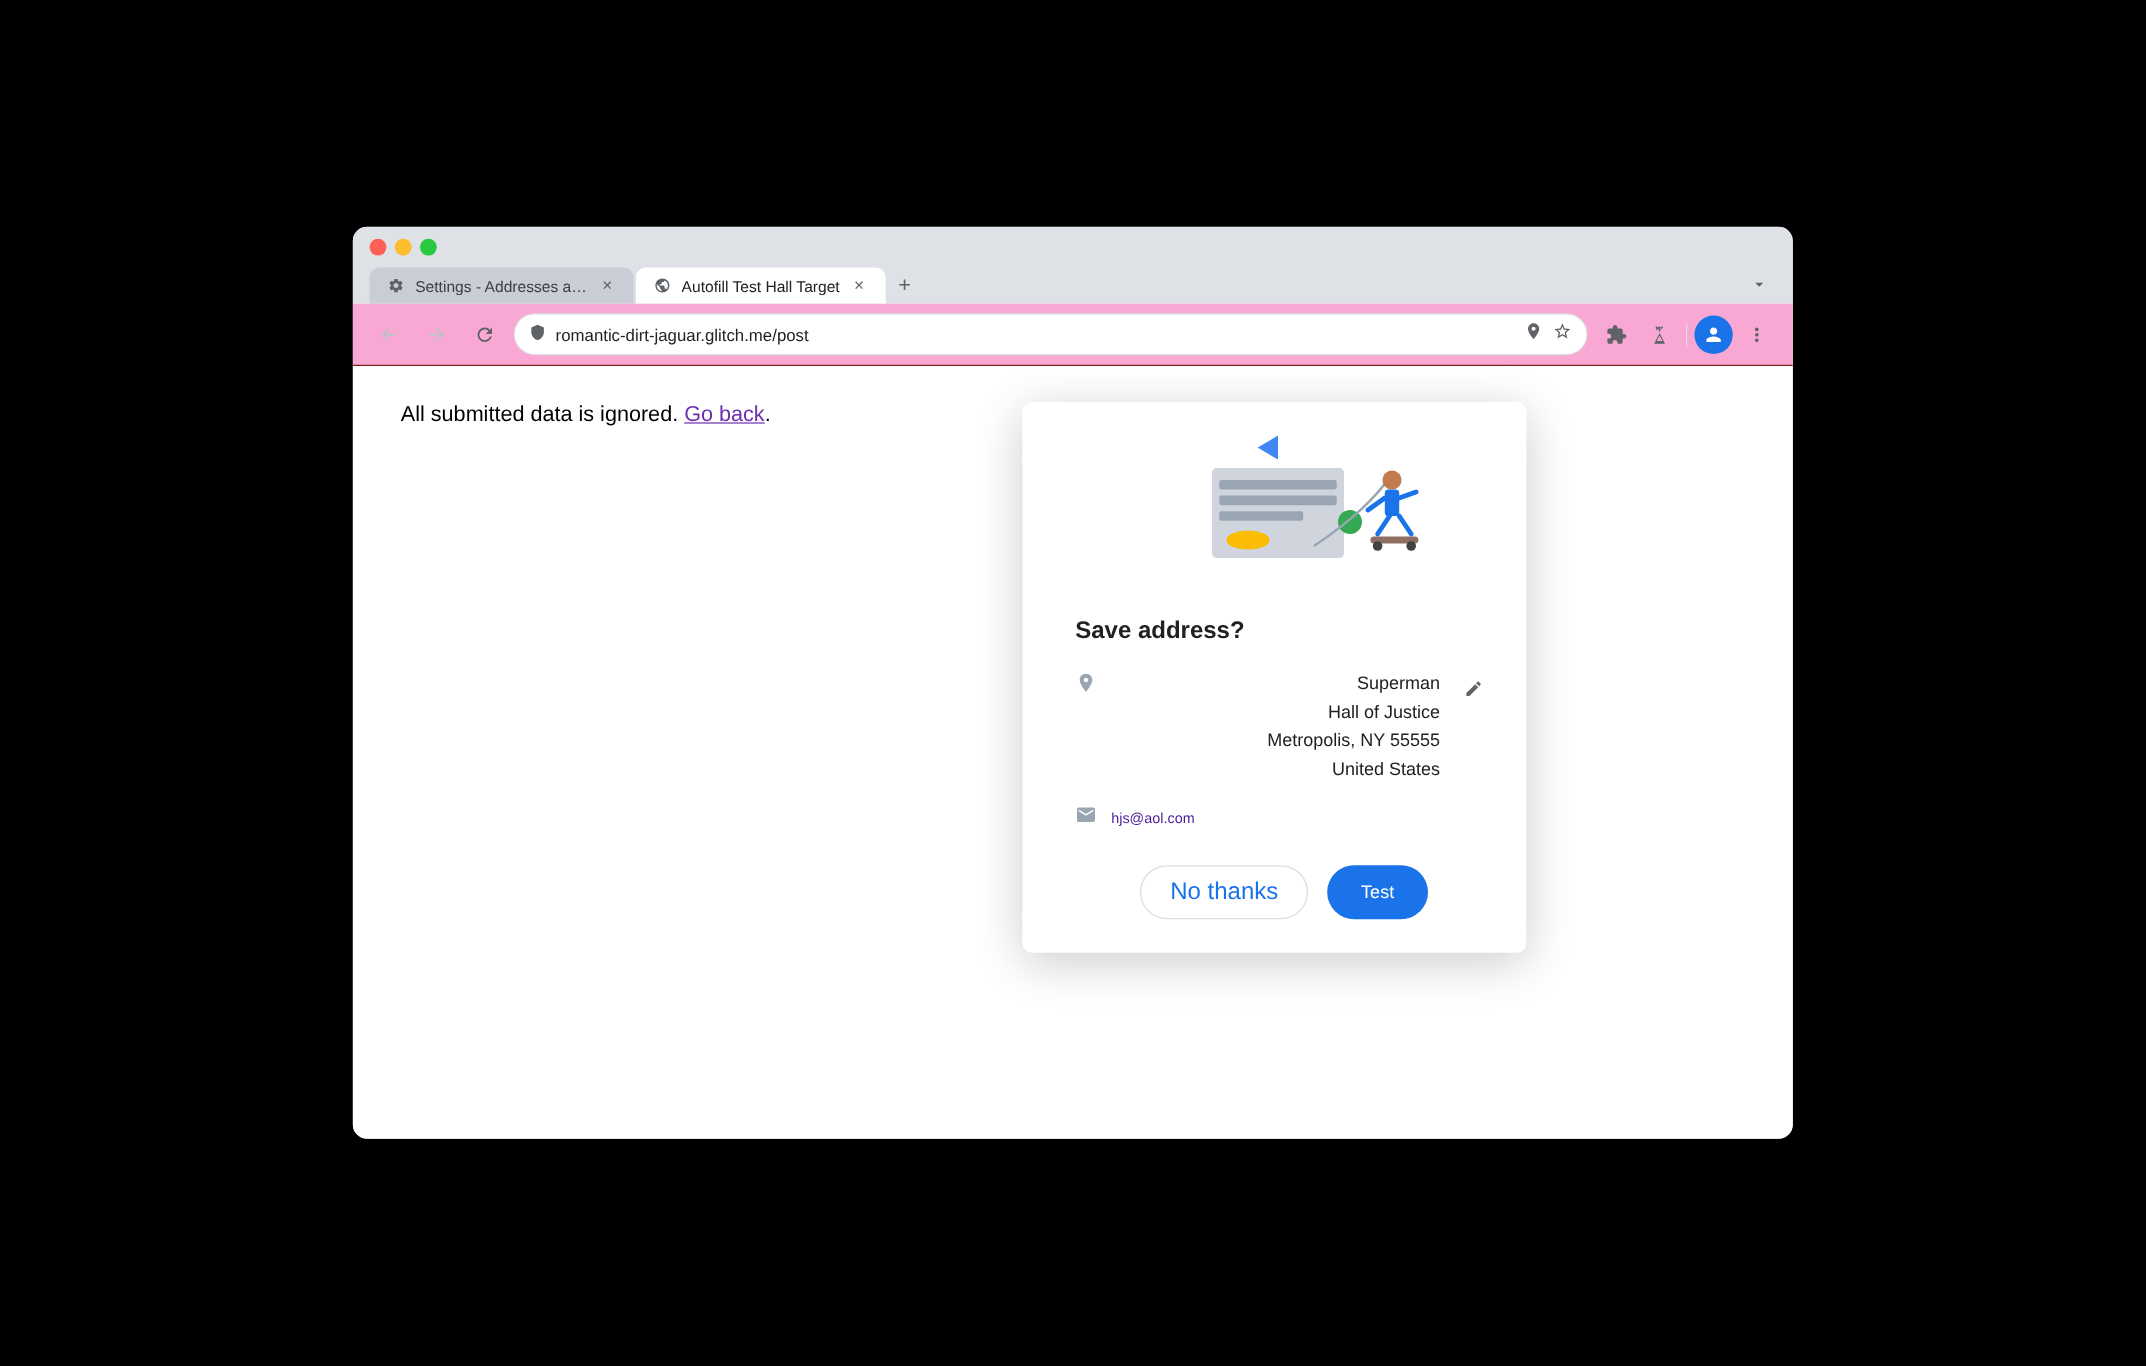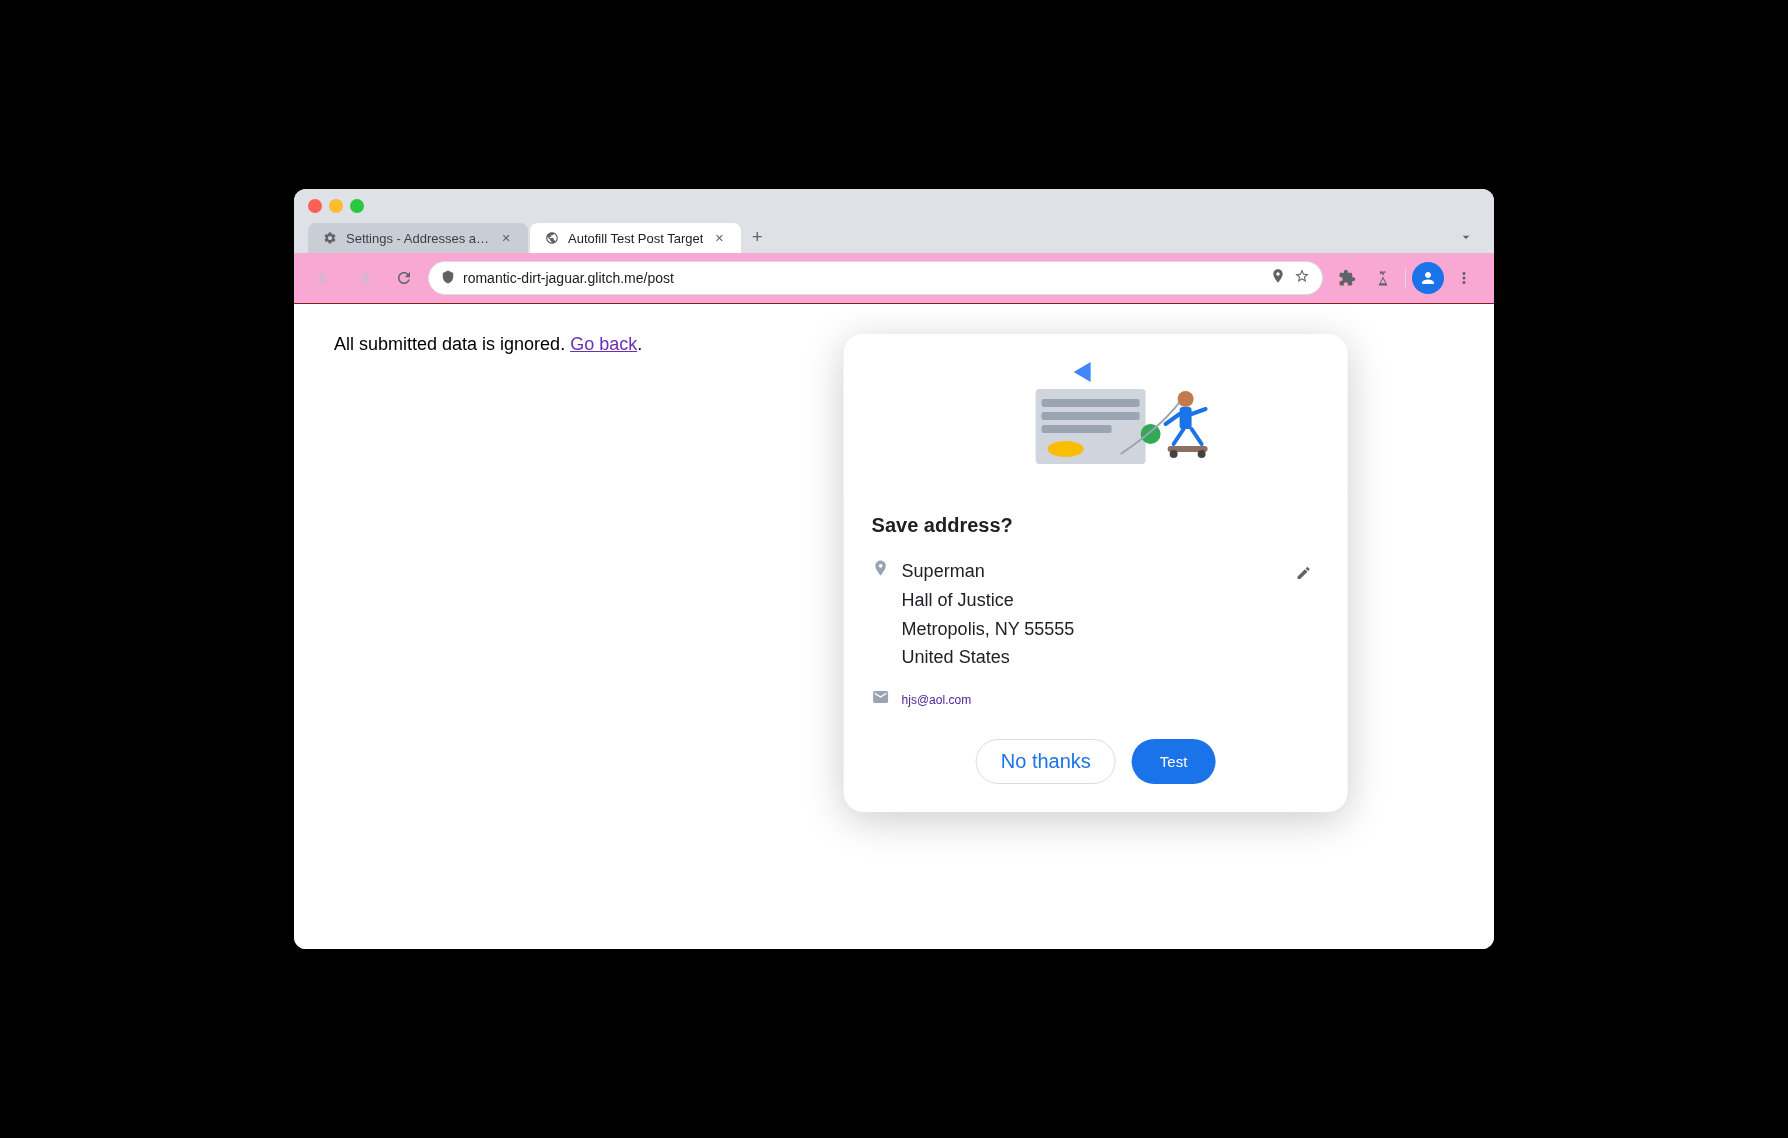--- a/index.html
+++ b/index.html
@@ -246,25 +246,26 @@
       text-decoration: underline;
       cursor: pointer;
     }
 
     
     .save-dialog {
       position: absolute;
       top: 30px;
       left: 50%;
       transform: translateX(-10%);
-      width: 504px;
-      background: #fff;
-      border-radius: 20px;
+      width: 420px;
+      background: #fff;
+      border-radius: 8px;
       box-shadow: 0 8px 40px rgba(0,0,0,0.2);
       overflow: hidden;
+      padding-left: 16px;
     }
 
     .dialog-close {
       position: absolute;
       top: 12px;
       right: 12px;
       width: 32px;
       height: 32px;
       border-radius: 50%;
       display: flex;
@@ -308,23 +309,24 @@
       font-size: 18px;
       margin-top: 2px;
       flex-shrink: 0;
     }
 
     .address-text {
       flex: 1;
     }
 
     .address-line {
-      font-size: 18px;
+      font-size: 15px;
       color: #202124;
       line-height: 1.6;
+      text-align: right;
     }
 
     .edit-btn {
       color: #5f6368;
       font-size: 18px;
       cursor: pointer;
       width: 32px;
       height: 32px;
       display: flex;
       align-items: center;
@@ -407,21 +409,21 @@
         <span class="tab-label">Settings - Addresses and mo</span>
         <div class="tab-close">✕</div>
       </div>
 
       <div class="tab active">
         <div class="tab-icon">
           <svg width="14" height="14" viewBox="0 0 24 24" fill="#5f6368">
             <path d="M12 2C6.48 2 2 6.48 2 12s4.48 10 10 10 10-4.48 10-10S17.52 2 12 2zm-1 17.93c-3.95-.49-7-3.85-7-7.93 0-.62.08-1.21.21-1.79L9 15v1c0 1.1.9 2 2 2v1.93zm6.9-2.54c-.26-.81-1-1.39-1.9-1.39h-1v-3c0-.55-.45-1-1-1H8v-2h2c.55 0 1-.45 1-1V7h2c1.1 0 2-.9 2-2v-.41c2.93 1.19 5 4.06 5 7.41 0 2.08-.8 3.97-2.1 5.39z"></path>
           </svg>
         </div>
-        <span class="tab-label">Autofill Test Post Target</span>
+        <span class="tab-label">Autofill Test Hall Target</span>
         <div class="tab-close">✕</div>
       </div>
 
       <div class="new-tab-btn">+</div>
       <div class="tab-dropdown">
         <svg width="16" height="16" viewBox="0 0 24 24" fill="#5f6368">
             <path d="M7 10l5 5 5-5z"></path>
           </svg>
       </div>
     </div>

